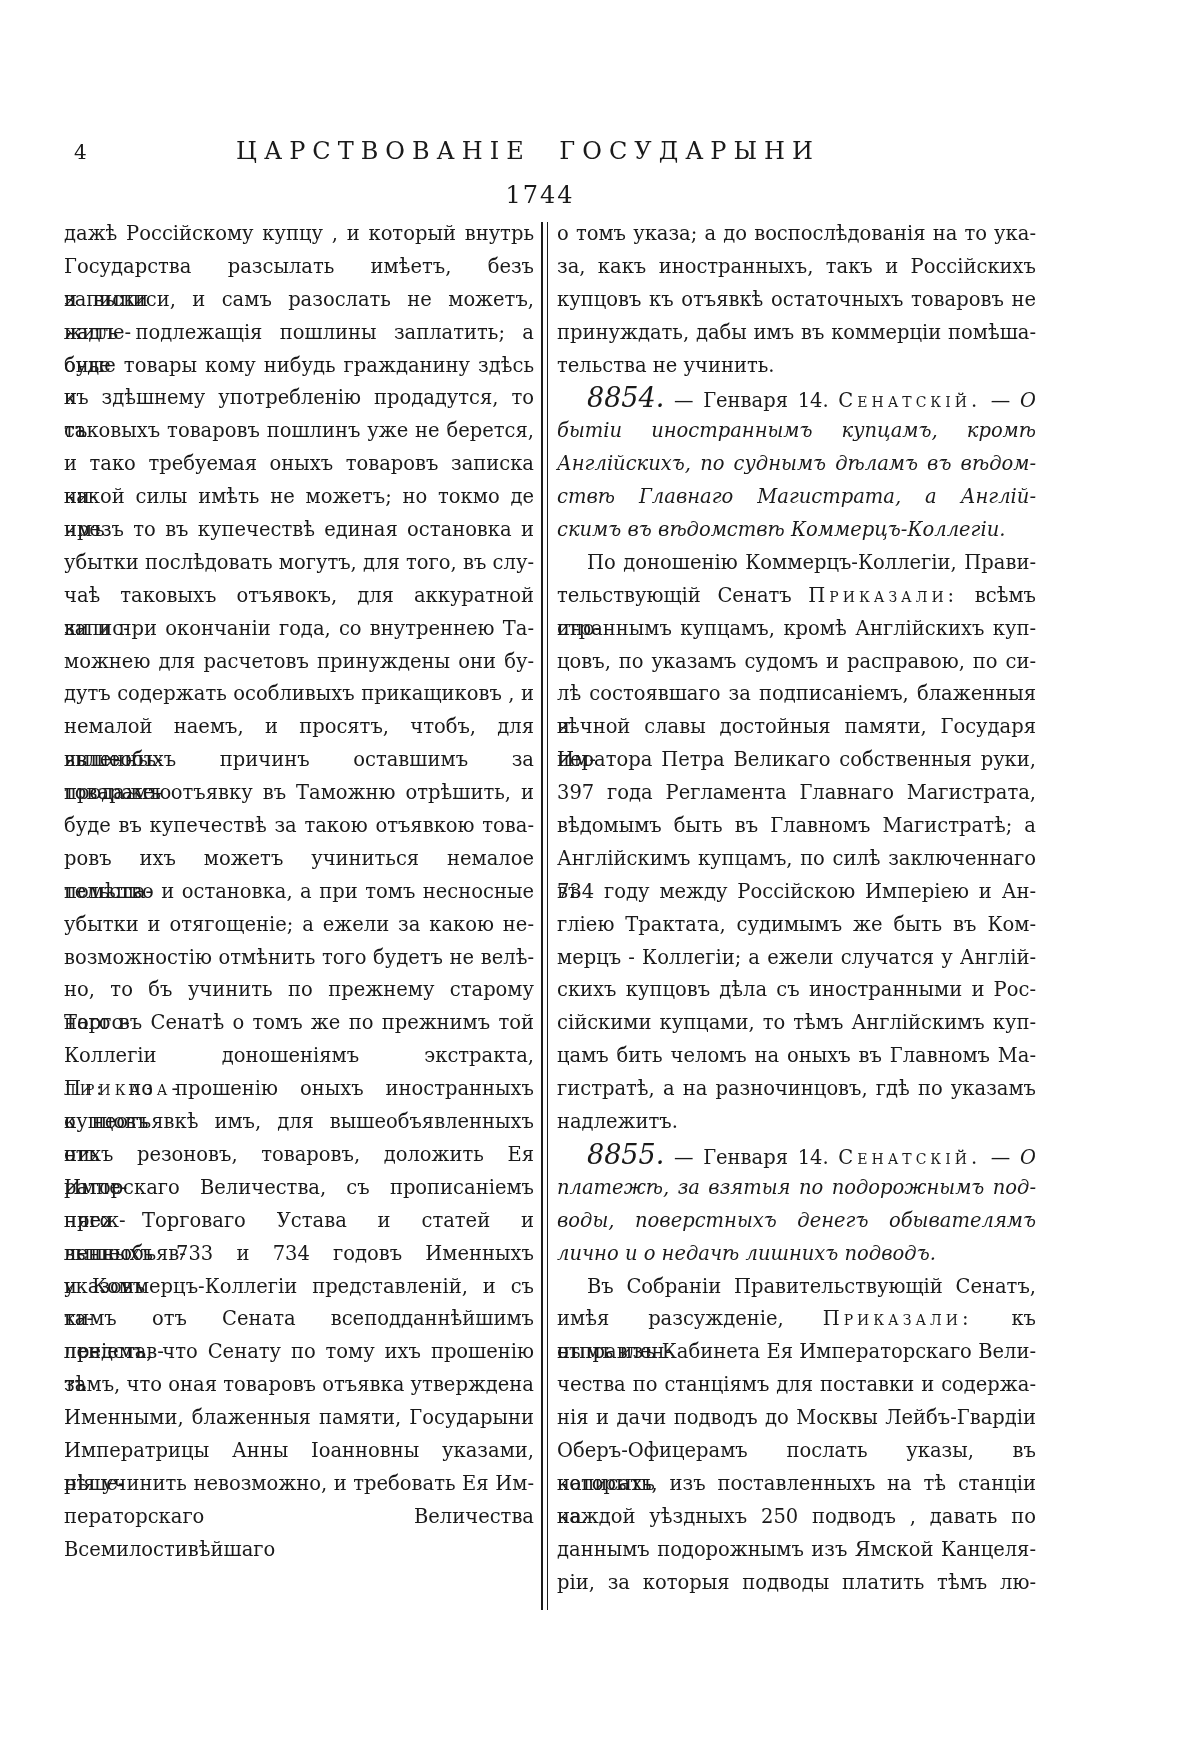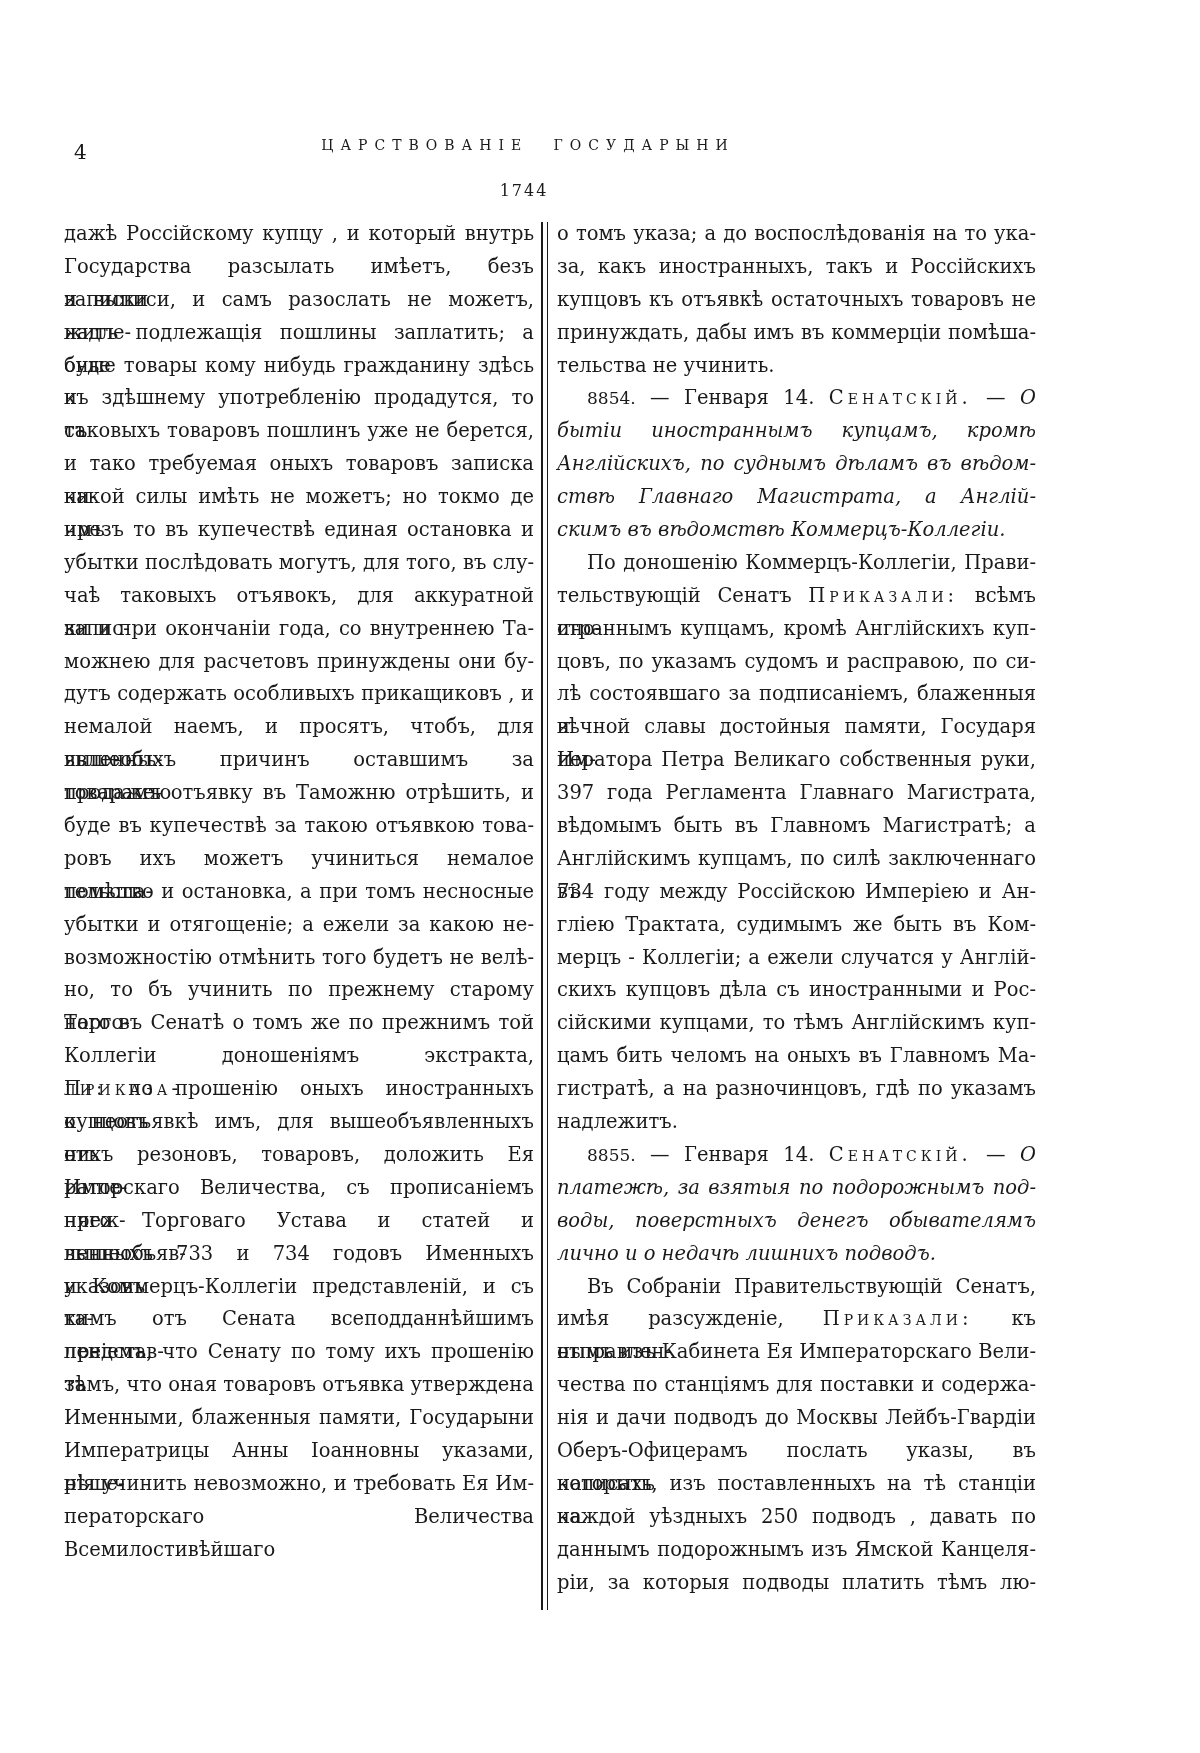--- a/index.html
+++ b/index.html
@@ -11,29 +11,29 @@
     color: #1a1a1a;
     overflow: hidden;
   }
   .page-num {
     position: absolute; left: 74px; top: 140px;
     font-size: 20px;
   }
   .running-title {
     position: absolute; left: 0; top: 137px; width: 1056px;
     text-align: center;
-    font-size: 14px;
+    font-size: 24px;
     letter-spacing: 7px;
     word-spacing: 14px;
     white-space: nowrap;
   }
   .running-year {
-    position: absolute; left: 0; top: 181px; width: 1048px;
+    position: absolute; left: 16px; top: 181px; width: 1048px;
     text-align: center;
-    font-size: 16px;
+    font-size: 24px;
     letter-spacing: 2px;
   }
   .col {
     position: absolute; top: 218px;
     font-size: 19.5px;
   }
   .col-left  { left: 64px;  width: 470px; }
   .col-right { left: 557px; width: 479px; }
   .divider {
     position: absolute;
@@ -46,21 +46,21 @@
     height: 32.9px;
     line-height: 32.9px;
     text-align: justify;
     text-align-last: justify;
     white-space: normal;
   }
   .line.last { text-align-last: left; }
   .line.ind  { text-indent: 30px; }
   .it  { font-style: italic; }
   .sp  { font-variant: small-caps; letter-spacing: 4px; margin-top: 16px; }
-  .num { font-size: 17px; }
+  .num { font-size: 27px; font-style: italic; }
 </style>
 </head>
 <body>
 
 <div class="page-num">4</div>
 <div class="running-title">ЦАРСТВОВАНІЕ ГОСУДАРЫНИ</div>
 <div class="running-year">1744</div>
 
 <div class="divider"></div>
 

